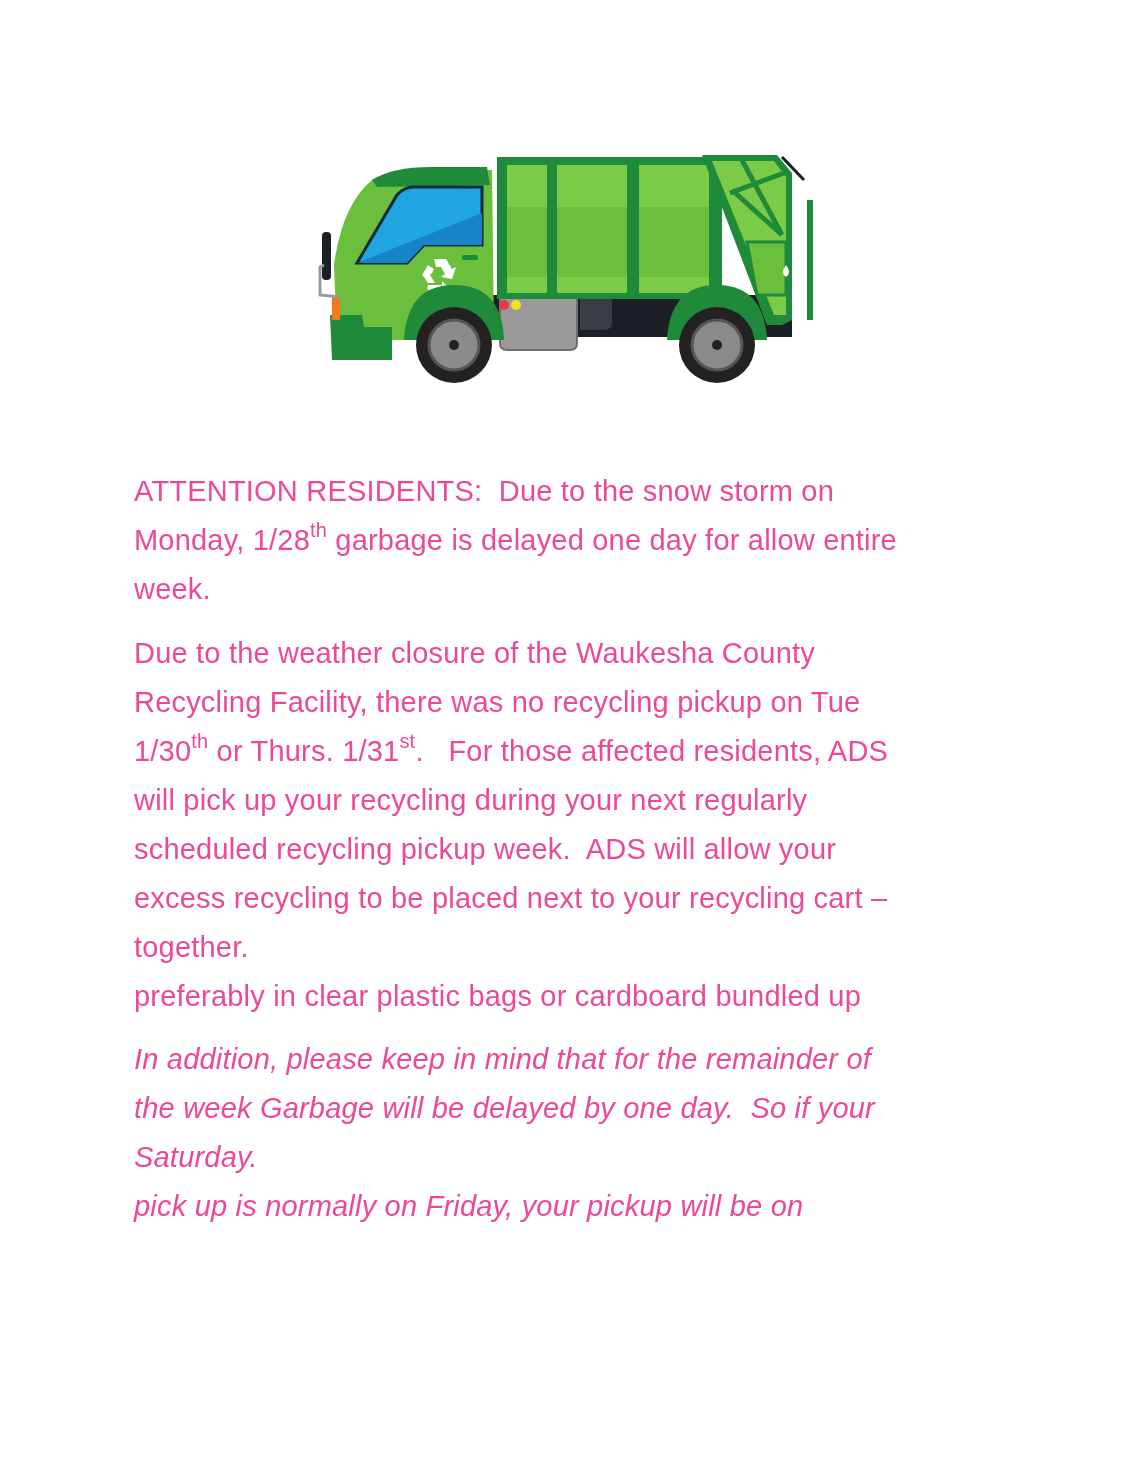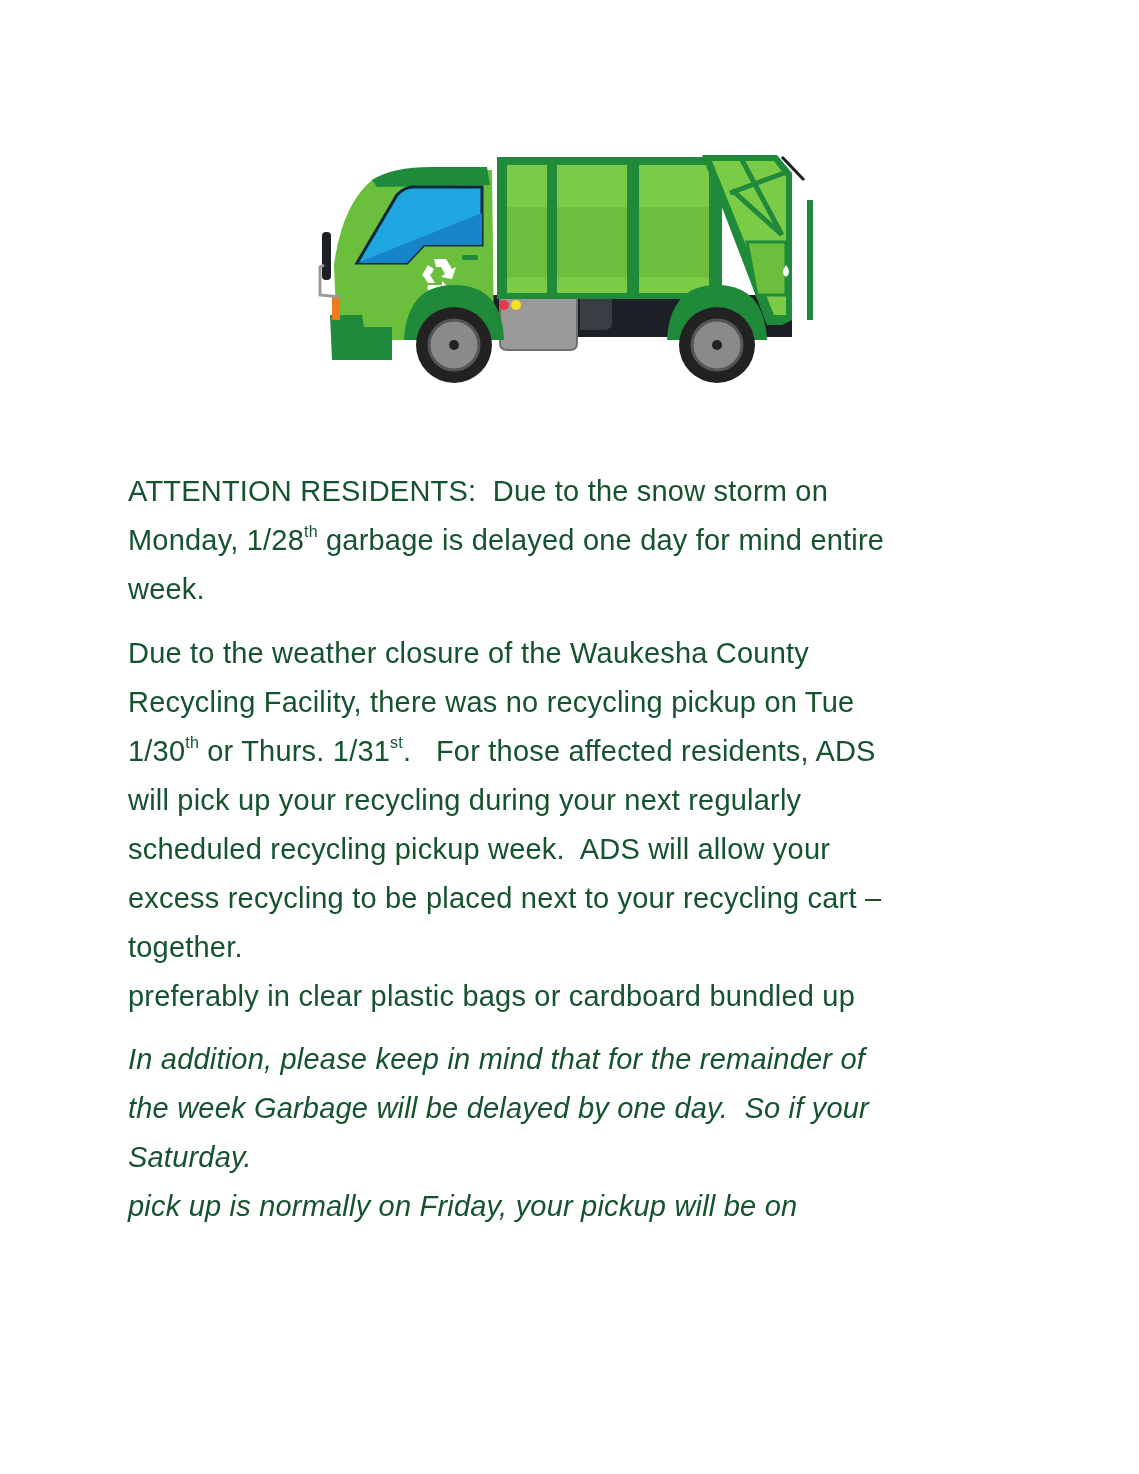--- a/index.html
+++ b/index.html
@@ -1,26 +1,26 @@
 <!DOCTYPE html>
 <html><head>
   <meta charset="utf-8">
   <style>
     html, body { margin: 0; padding: 0; background: #ffffff; }
     body { width: 1139px; height: 1474px; position: relative; overflow: hidden; }
     .page { position: absolute; left: 0; top: 0; width: 1139px; height: 1474px; background: #fff; }
     .truck { position: absolute; left: 312px; top: 145px; width: 510px; height: 245px; }
     .text-block {
-      position: absolute; left: 128px; width: 900px;
+      position: absolute; left: 134px; width: 900px;
       font-family: "Liberation Sans", "DejaVu Sans", sans-serif;
-      font-size: 29px; color: #14532d; line-height: 49px;
+      font-size: 29px; color: #ec4899; line-height: 49px;
       letter-spacing: 0.2px;
     }
     .line { display: block; white-space: pre; }
-    sup { font-size: 16px; line-height: 0; vertical-align: super; position: relative; top: -2px; margin-top: 12px; }
+    sup { font-size: 20px; line-height: 0; vertical-align: super; position: relative; top: -2px; margin-top: 12px; }
     #p1 { top: 467px; }
     #p2 { top: 629px; }
     #p3 { top: 1035px; font-style: italic; }
   </style>
 </head>
 <body>
 
 <div class="page">
 
   <svg class="truck" viewBox="0 0 510 245" xmlns="http://www.w3.org/2000/svg">
@@ -77,21 +77,21 @@
     </g>
     <g>
       <circle cx="405" cy="200" r="38" fill="#222222"></circle>
       <circle cx="405" cy="200" r="25" fill="#8a8a8a" stroke="#555" stroke-width="3"></circle>
       <circle cx="405" cy="200" r="5" fill="#222"></circle>
     </g>
   </svg>
 
   <div class="text-block" id="p1">
     <span class="line">ATTENTION RESIDENTS:  Due to the snow storm on</span>
-    <span class="line"><span>Monday, 1/28</span><sup>th</sup><span> garbage is delayed one day for mind entire</span></span>
+    <span class="line"><span>Monday, 1/28</span><sup>th</sup><span> garbage is delayed one day for allow entire</span></span>
     <span class="line">week.</span>
   </div>
 
   <div class="text-block" id="p2">
     <span class="line">Due to the weather closure of the Waukesha County</span>
     <span class="line">Recycling Facility, there was no recycling pickup on Tue</span>
     <span class="line"><span>1/30</span><sup>th</sup><span> or Thurs. 1/31</span><sup>st</sup><span>.   For those affected residents, ADS</span></span>
     <span class="line">will pick up your recycling during your next regularly</span>
     <span class="line">scheduled recycling pickup week.  ADS will allow your</span>
     <span class="line">excess recycling to be placed next to your recycling cart –</span>

